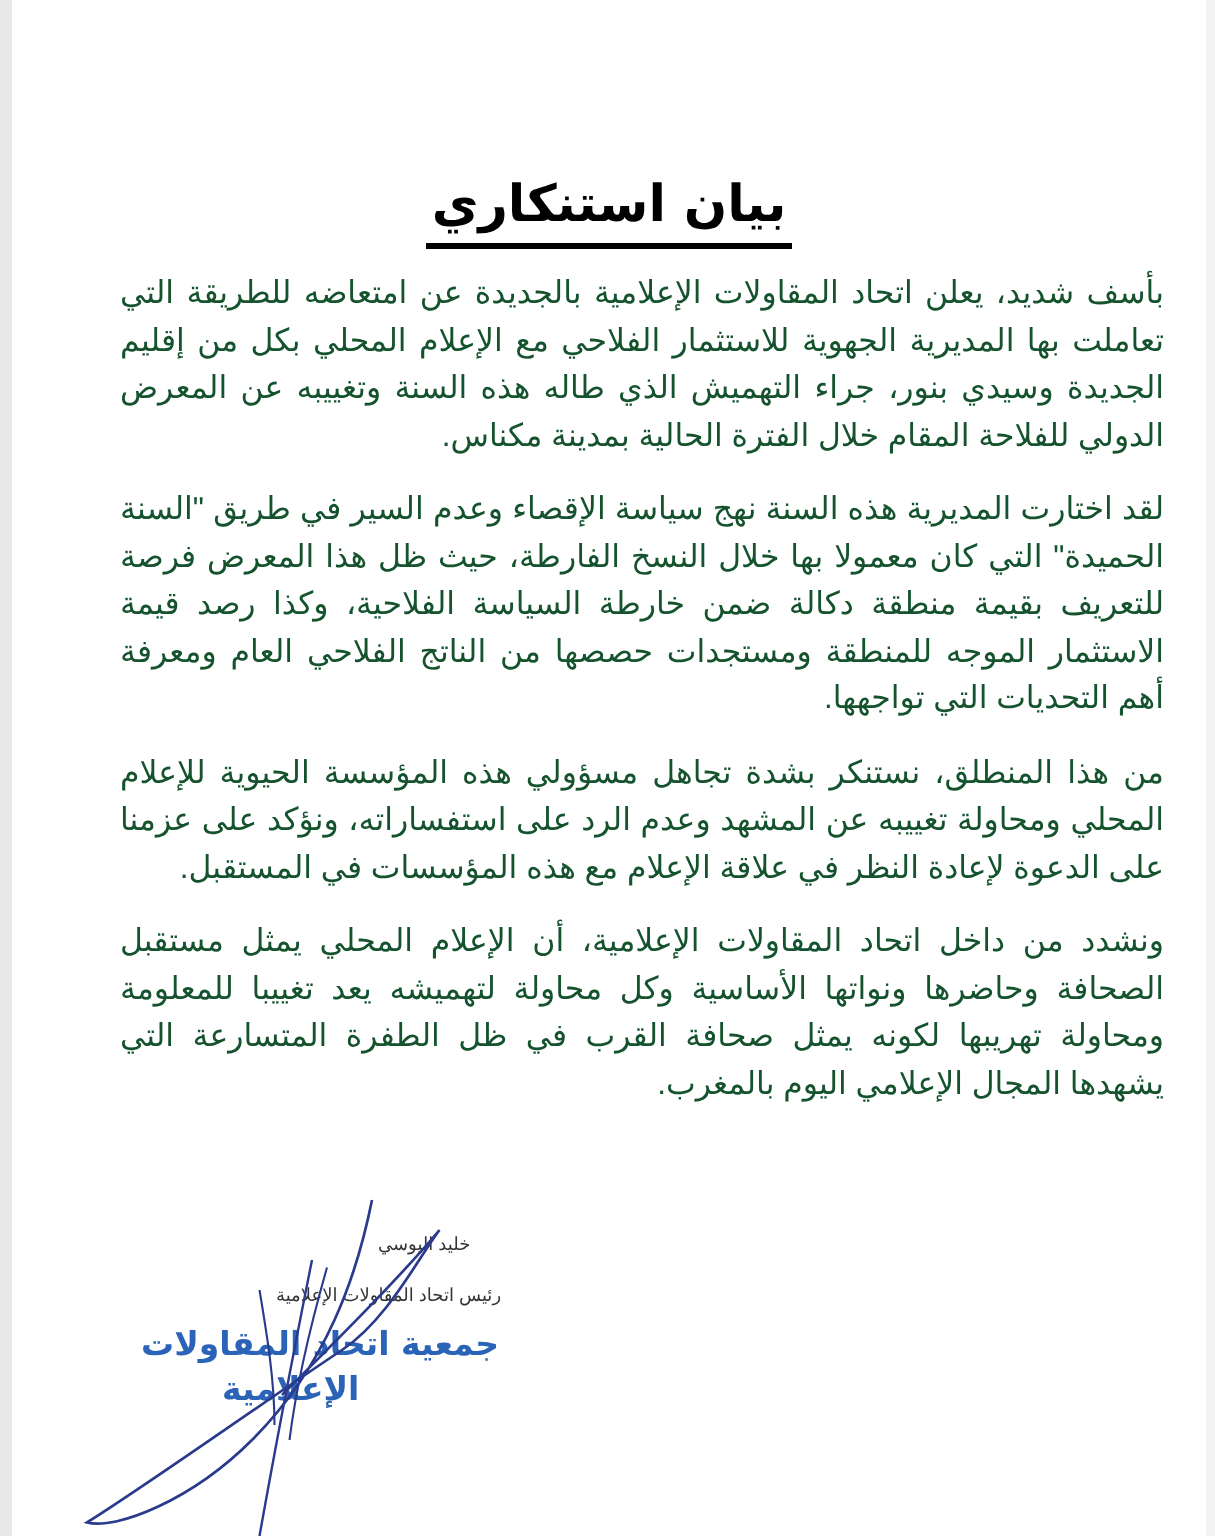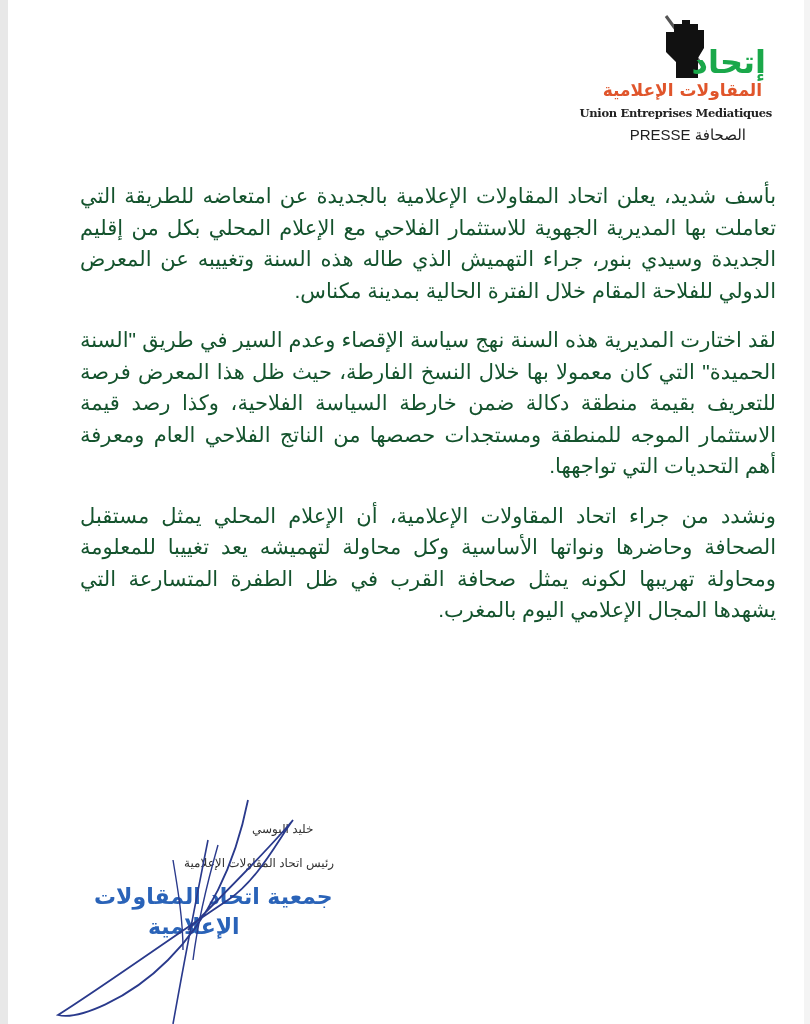--- a/index.html
+++ b/index.html
@@ -77,36 +77,30 @@
     font-size: 22px; color: #2a63b8;
   }
   .scribble { position: absolute; left: 0; top: 790px; width: 400px; height: 234px; }
 </style>
 </head>
 <body>
 
 <div class="left-edge"></div>
 <div class="page">
 
-  <div class="logo">
-    <svg class="fist" viewBox="0 0 62 64">
-      <line x1="14" y1="2" x2="52" y2="54" stroke="#555" stroke-width="3"></line>
-      <path d="M14 18 h8 v-8 h8 v-4 h8 v4 h8 v6 h6 v18 l-6 10 v20 h-22 v-16 l-10 -10 z" fill="#111"></path>
-    </svg>
-    <div class="logo-ar1">إتحاد</div>
-    <div class="logo-ar2">المقاولات الإعلامية</div>
-    <div class="logo-fr">Union Entreprises Mediatiques</div>
-    <div class="logo-press">PRESSE الصحافة</div>
+
+  <div class="title">
+    <span>بيان استنكاري</span>
   </div>
-
 
   <div class="body">
     <p>بأسف شديد، يعلن اتحاد المقاولات الإعلامية بالجديدة عن امتعاضه للطريقة التي تعاملت بها المديرية الجهوية للاستثمار الفلاحي مع الإعلام المحلي بكل من إقليم الجديدة وسيدي بنور، جراء التهميش الذي طاله هذه السنة وتغييبه عن المعرض الدولي للفلاحة المقام خلال الفترة الحالية بمدينة مكناس.</p>
     <p>لقد اختارت المديرية هذه السنة نهج سياسة الإقصاء وعدم السير في طريق "السنة الحميدة" التي كان معمولا بها خلال النسخ الفارطة، حيث ظل هذا المعرض فرصة للتعريف بقيمة منطقة دكالة ضمن خارطة السياسة الفلاحية، وكذا رصد قيمة الاستثمار الموجه للمنطقة ومستجدات حصصها من الناتج الفلاحي العام ومعرفة أهم التحديات التي تواجهها.</p>
-    <p>ونشدد من جراء اتحاد المقاولات الإعلامية، أن الإعلام المحلي يمثل مستقبل الصحافة وحاضرها ونواتها الأساسية وكل محاولة لتهميشه يعد تغييبا للمعلومة ومحاولة تهريبها لكونه يمثل صحافة القرب في ظل الطفرة المتسارعة التي يشهدها المجال الإعلامي اليوم بالمغرب.</p>
+    <p>من هذا المنطلق، نستنكر بشدة تجاهل مسؤولي هذه المؤسسة الحيوية للإعلام المحلي ومحاولة تغييبه عن المشهد وعدم الرد على استفساراته، ونؤكد على عزمنا على الدعوة لإعادة النظر في علاقة الإعلام مع هذه المؤسسات في المستقبل.</p>
+    <p>ونشدد من داخل اتحاد المقاولات الإعلامية، أن الإعلام المحلي يمثل مستقبل الصحافة وحاضرها ونواتها الأساسية وكل محاولة لتهميشه يعد تغييبا للمعلومة ومحاولة تهريبها لكونه يمثل صحافة القرب في ظل الطفرة المتسارعة التي يشهدها المجال الإعلامي اليوم بالمغرب.</p>
   </div>
 
   <div class="sig-name">خليد اليوسي</div>
   <div class="sig-role">رئيس اتحاد المقاولات الإعلامية</div>
   <div class="stamp1">جمعية اتحاد المقاولات</div>
   <div class="stamp2">الإعلامية</div>
 
   <svg class="scribble" viewBox="0 0 400 234">
     <path d="M240 10 C230 60 210 120 160 170 C120 210 70 230 50 225 C90 200 160 150 220 110 C250 90 270 50 285 30 C260 60 220 100 180 140" fill="none" stroke="#2a3a8c" stroke-width="1.8"></path>
     <path d="M200 50 C190 100 180 150 165 234" fill="none" stroke="#2a3a8c" stroke-width="1.6"></path>

